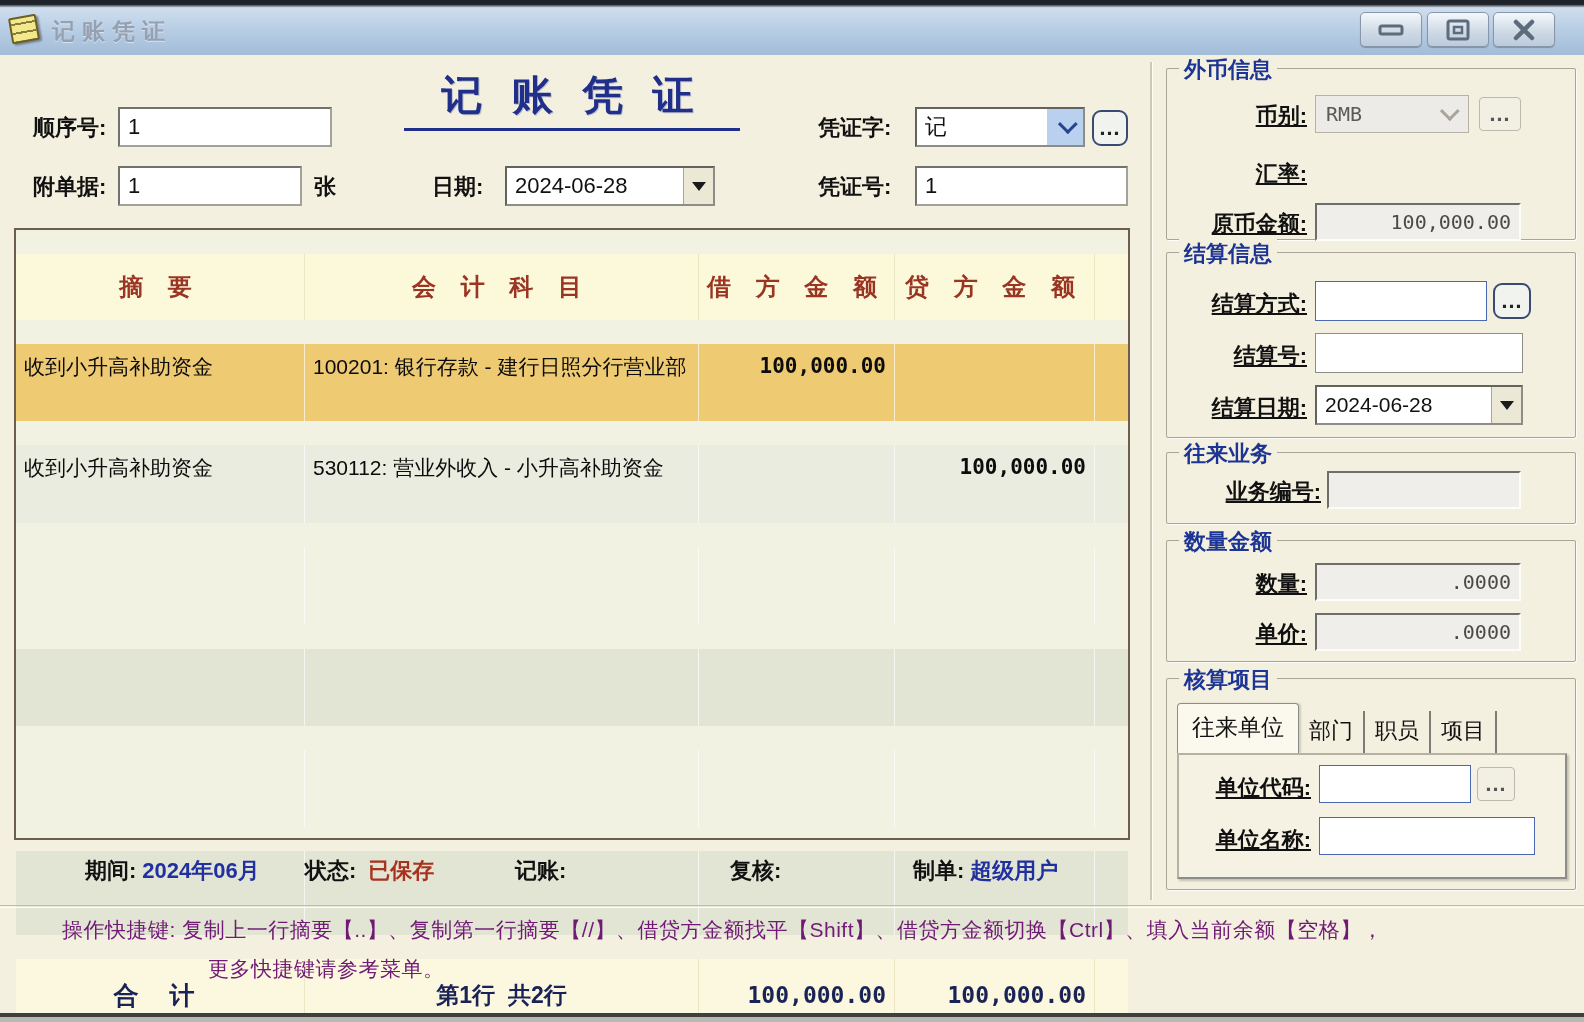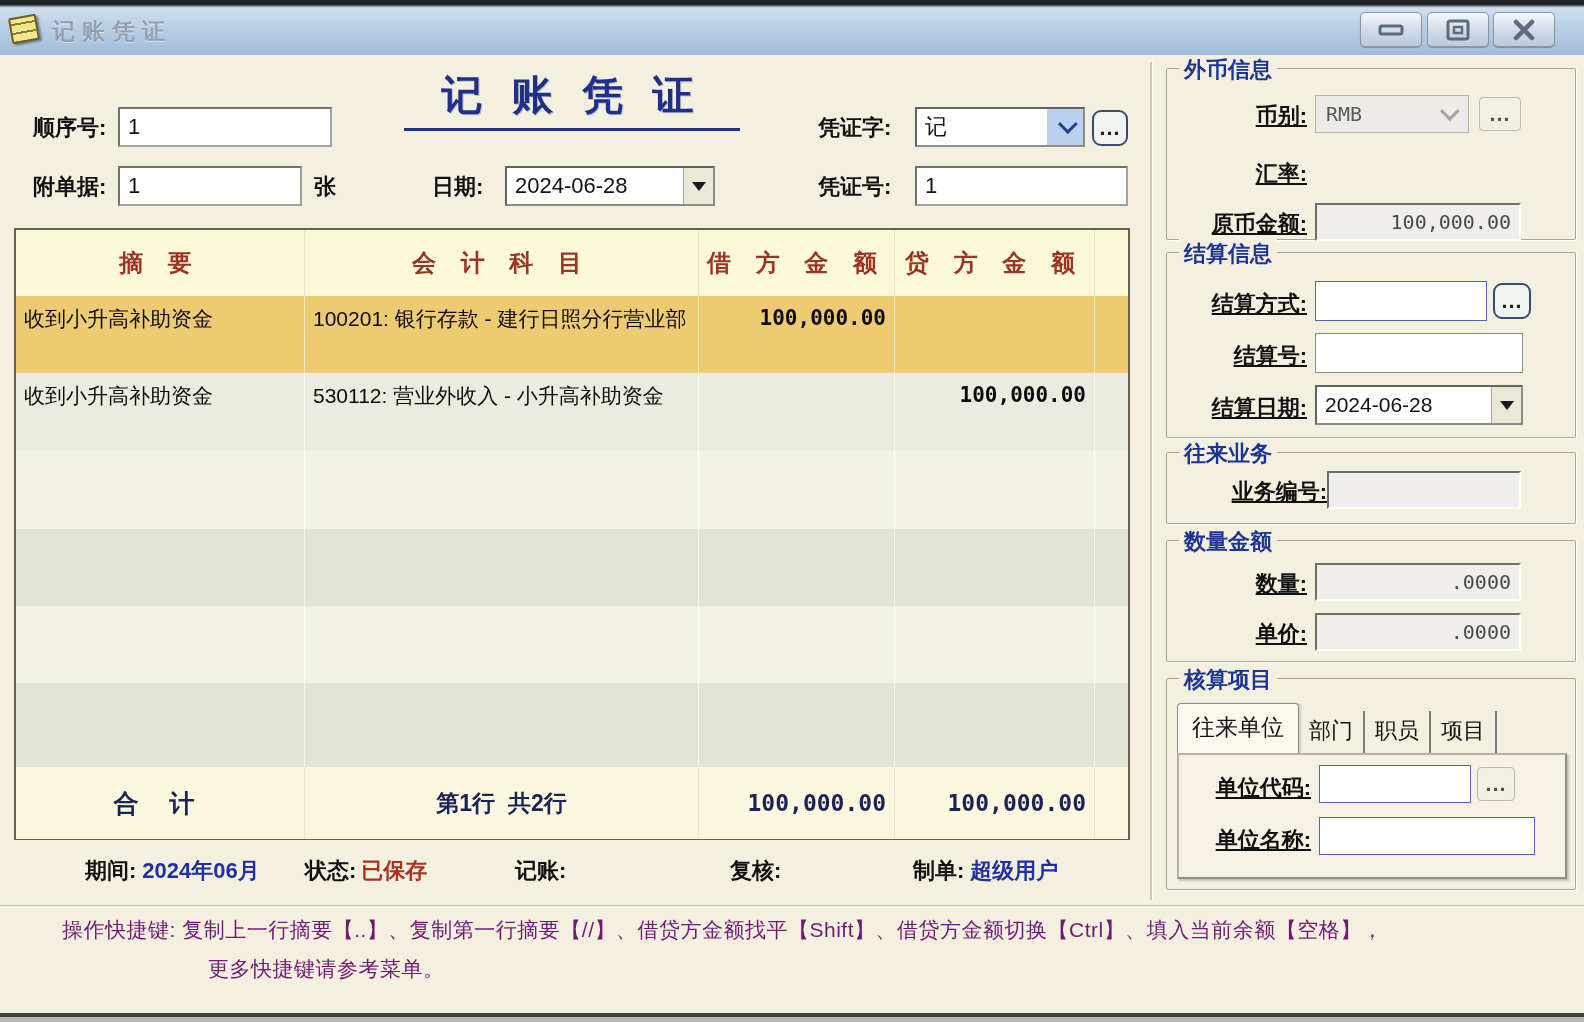--- a/index.html
+++ b/index.html
@@ -40,21 +40,21 @@
   .combo .dd-blue { width:36px; background:#b9d0ee; display:flex; align-items:center;
     justify-content:center; cursor:pointer; }
   .more-btn { position:absolute; display:flex; align-items:center; justify-content:center;
     font-size:22px; font-weight:bold; color:#222; cursor:pointer; letter-spacing:1px; }
   .more-round { border:2px solid #3a4a72; border-radius:9px; background:#f1f4ee; }
   .more-flat { border:1px solid #bcb8aa; border-radius:4px; background:#f2efe3; color:#555; }
 
   
   .vtable { position:absolute; left:14px; top:228px; width:1116px; height:612px;
     border:2px solid #6b5e50; background:#f1f2e1; }
-  .trow { display:flex; width:100%; }
+  .trow { display:flex; width:100%;margin-top:24px; }
   .trow > div { flex:none; overflow:hidden; }
   .c1{width:289px;} .c2{width:394px;} .c3{width:196px;} .c4{width:200px;} .c5{width:33px;}
   .thead { height:66px; background:#fcf9da; }
   .thead > div { display:flex; align-items:center; justify-content:center; color:#9a3524;
     font-size:24px; font-weight:bold; letter-spacing:9px; border-right:1px solid #ece5c4; }
   .thead > div:last-child { border-right:none; }
   .drow > div { border-right:1px solid rgba(255,255,255,0.65); padding:9px 8px 0 8px;
     font-size:21px; color:#0c0c0c; line-height:1.3; }
   .drow > div:last-child { border-right:none; }
   .amt { text-align:right; font-family:"DejaVu Sans Mono", monospace; font-weight:bold;
@@ -70,21 +70,21 @@
   .trowtotal > div:last-child { border-right:none; }
   .tot-lbl { justify-content:center; font-size:25px; letter-spacing:12px; }
   .tot-lines { justify-content:center; font-size:23px; white-space:pre; }
   .tot-amt { justify-content:flex-end; font-family:"DejaVu Sans Mono", monospace;
     font-size:23px; padding-right:8px; }
 
   
   .status-item { position:absolute; top:856px; font-size:22px; white-space:nowrap; }
   .status-item .sl { color:#111; font-weight:700; }
   .sv-blue { color:#2130a0; font-weight:600; margin-left:6px; }
-  .sv-red  { color:#a8321e; font-weight:600; margin-left:5px; }
+  .sv-red  { color:#a8321e; font-weight:600; margin-left:12px; }
 
   
   .hr-groove { position:absolute; left:0; top:905px; width:1584px; height:3px;
     border-top:1px solid #c2beae; border-bottom:1px solid #fffef4; }
   .hint { position:absolute; font-size:21px; color:#701a75; letter-spacing:0.5px;margin-left:48px; }
   .bottom-strip { position:absolute; left:0; top:1013px; width:1584px; height:9px;
     background:linear-gradient(#3f3f3d 0 45%, #b9b9b3 45% 100%); }
 
   
   .vsplit { position:absolute; left:1150px; top:62px; width:2px; height:838px;
@@ -274,21 +274,21 @@
     <div class="combo" style="left:148px; top:132px; width:208px; height:40px;">
       <span class="val" style="font-size:21px;">2024-06-28</span>
       <span class="dd-flat">
           <span class="tri-down"></span>
         </span>
     </div>
   </div>
 
   <div class="groupbox" style="left:1166px; top:452px; width:410px; height:72px;">
     <div class="gb-title">往来业务</div>
-    <div class="plbl" style="left:8px; top:24px; width:152px;">业务编号:</div>
+    <div class="plbl" style="left:2px; top:24px; width:152px;">业务编号:</div>
     <div class="dis-input" style="left:160px; top:18px; width:194px; height:38px;"></div>
   </div>
 
   <div class="groupbox" style="left:1166px; top:540px; width:410px; height:122px;">
     <div class="gb-title">数量金额</div>
     <div class="plbl" style="left:0; top:28px; width:140px;">数量:</div>
     <div class="dis-input dis-right" style="left:148px; top:22px; width:206px; height:38px;">.0000</div>
     <div class="plbl" style="left:0; top:78px; width:140px;">单价:</div>
     <div class="dis-input dis-right" style="left:148px; top:72px; width:206px; height:38px;">.0000</div>
   </div>

